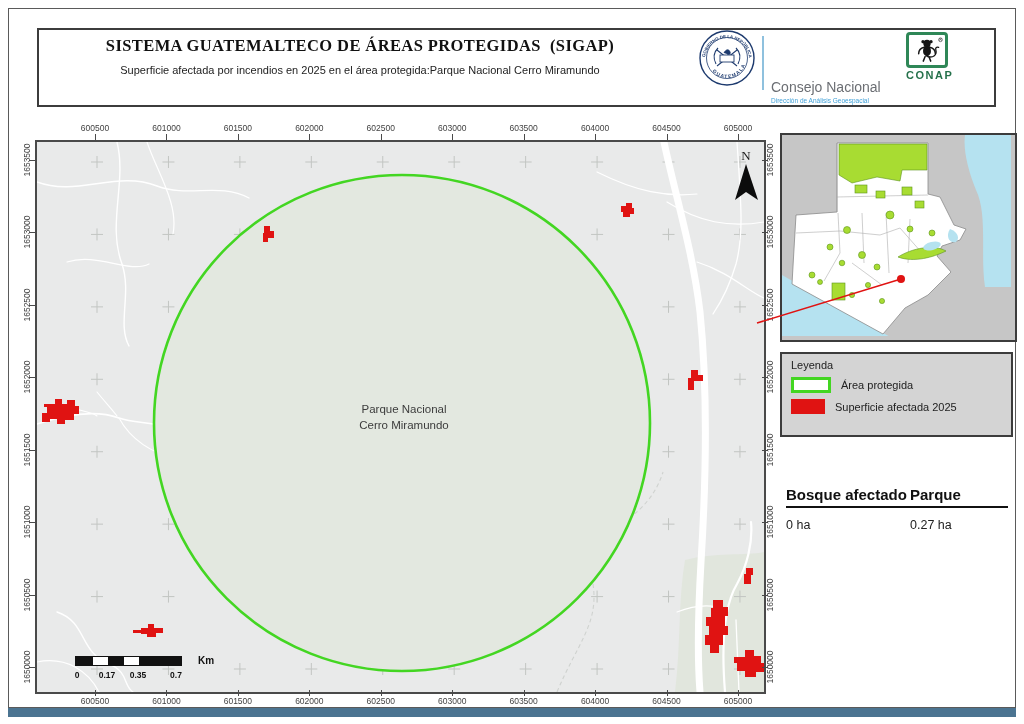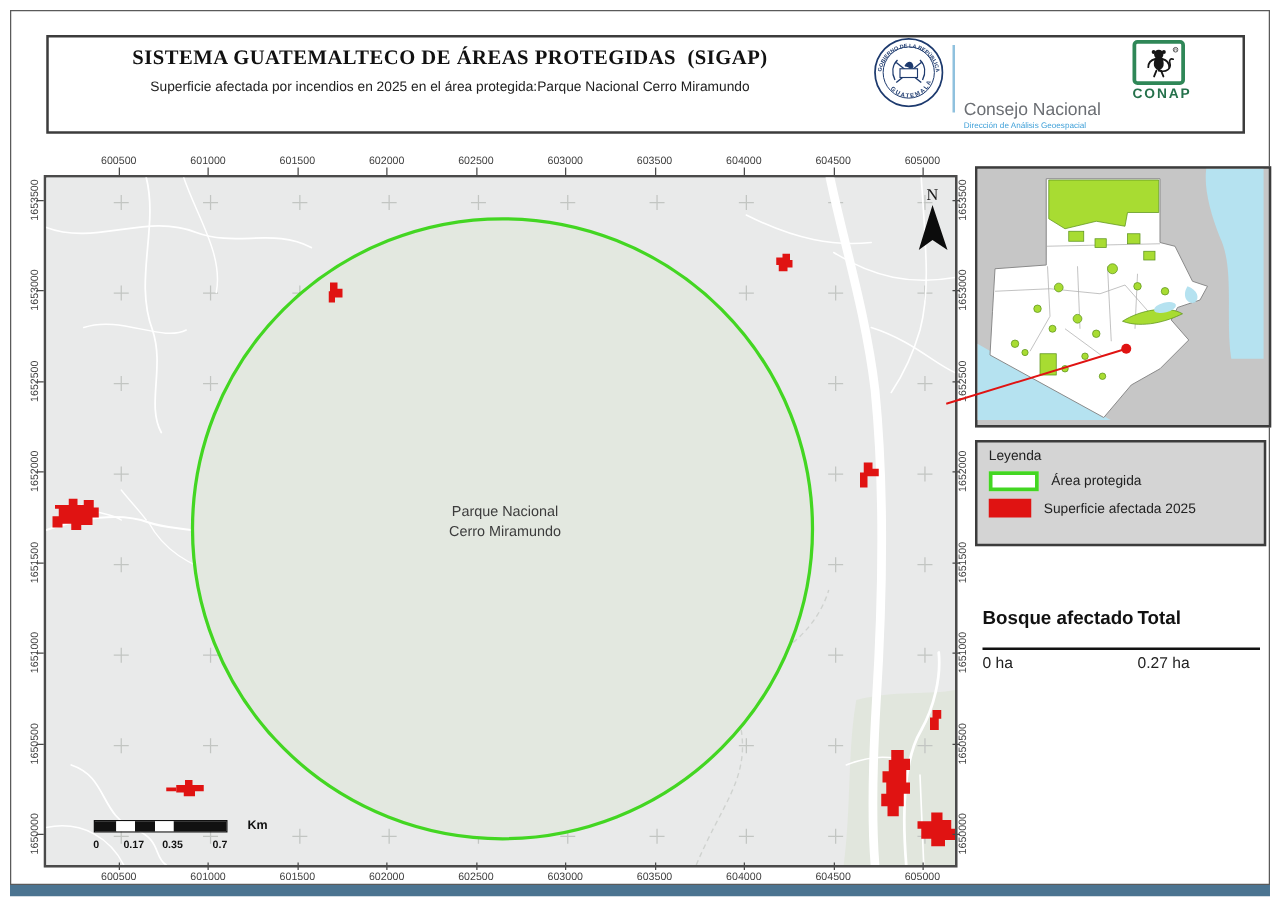--- a/index.html
+++ b/index.html
@@ -36,22 +36,22 @@
       box-sizing:border-box;padding:5px 9px;}
   #legend-title{font-size:11px;color:#222;}
   .legend-row{display:flex;align-items:center;margin-top:6px;}
   .legend-swatch{width:34px;height:13px;margin-right:10px;flex:0 0 auto;}
   .legend-label{font-size:11px;color:#222;}
   
   #summary{left:786px;top:486px;width:222px;}
   .sum-row{display:flex;}
   .sum-col1{flex:1;}
   .sum-col2{width:98px;}
-  #summary-head{font-size:15px;font-weight:bold;color:#111;padding-bottom:15px;border-bottom:2px solid #111;}
-  #summary-vals{font-size:12.5px;color:#222;padding-top:3px;}
+  #summary-head{font-size:15px;font-weight:bold;color:#111;padding-bottom:3px;border-bottom:2px solid #111;}
+  #summary-vals{font-size:12.5px;color:#222;padding-top:10px;}
   
   #credits-box{left:780px;top:620px;width:233px;height:80px;border:2px solid #3c3c3c;background:#dcdcdc;
       box-sizing:border-box;padding:7px 10px;font-size:9.5px;line-height:1.42;color:#333;}
   
   #inset-box{left:780px;top:133px;width:233px;height:205px;border:2px solid #3c3c3c;background:#c6c6c6;}
   
   #scalebar{left:75px;top:656px;height:8px;display:flex;border:1px solid #111;}
   .sb-seg{height:8px;}
   #scalebar-km{left:198px;top:655px;font-size:10px;font-weight:bold;color:#111;}
   .sb-label{position:absolute;top:670px;font-size:8.5px;font-weight:bold;color:#111;transform:translateX(-50%);}
@@ -409,21 +409,21 @@
         <div class="legend-row">
           <span class="legend-swatch" style="background: rgb(224, 19, 18); height: 15px;"></span>
           <span class="legend-label">Superficie afectada 2025</span>
         </div>
       </div>
   </div>
 
   <div class="abs" id="summary">
     <div class="sum-row" id="summary-head">
       <span class="sum-col1">Bosque afectado</span>
-      <span class="sum-col2">Total</span>
+      <span class="sum-col2">Parque</span>
     </div>
     <div class="sum-row" id="summary-vals">
       <span class="sum-col1">0 ha</span>
       <span class="sum-col2">0.27 ha</span>
     </div>
   </div>
 
 
   <svg class="abs" id="overlay-svg" width="1024" height="724" viewBox="0 0 1024 724">
       <line x1="757" y1="323" x2="901" y2="279" stroke="#e01312" stroke-width="1.5"></line>

